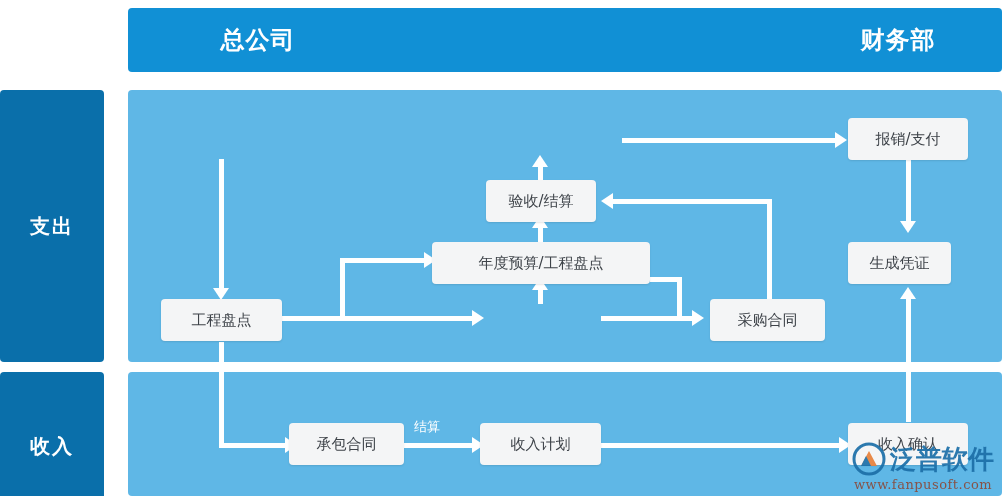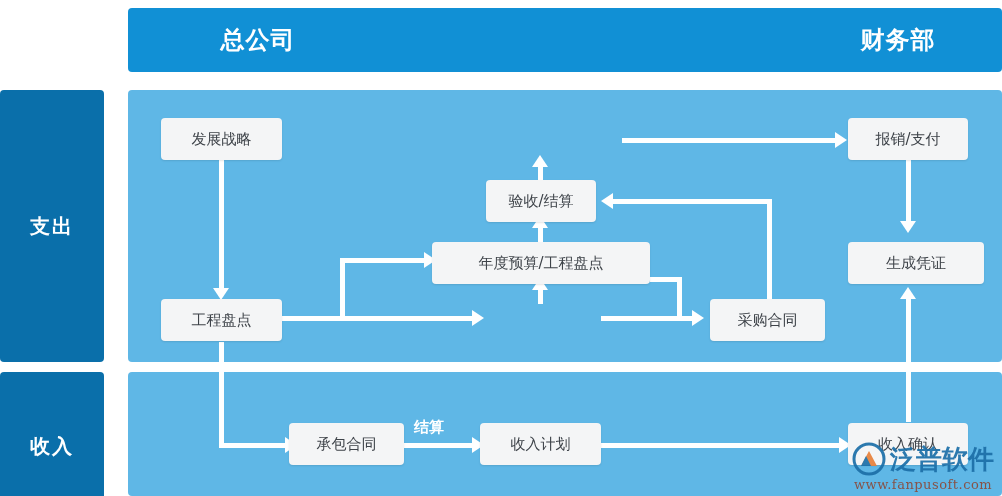--- a/index.html
+++ b/index.html
@@ -72,22 +72,22 @@
   .arrow.up{
     border-left:8px solid transparent;border-right:8px solid transparent;
     border-bottom:12px solid #FFFFFF;
   }
   .arrow.down{
     border-left:8px solid transparent;border-right:8px solid transparent;
     border-top:12px solid #FFFFFF;
   }
 
   .edge-label{
-    position:absolute;color:#FFFFFF;font-size:15px;
-    white-space:nowrap;z-index:7;font-weight:bold;
+    position:absolute;color:#FFFFFF;font-size:13px;
+    white-space:nowrap;z-index:7;
   }
 
   
   .watermark{
     position:absolute;right:8px;bottom:4px;z-index:20;
     display:flex;flex-direction:column;align-items:center;
     pointer-events:none;opacity:.92;
   }
   .wm-row{display:flex;align-items:center;}
   .wm-mark{position:relative;width:34px;height:34px;margin-right:4px;}
@@ -159,35 +159,34 @@
   <div class="conn v" style="left:906px;top:292px;height:130px;"></div>
   <div class="arrow up" style="left:900px;top:287px;"></div>
 
   <div class="conn h" style="left:404px;top:443px;width:70px;"></div>
   <div class="arrow right" style="left:472px;top:437px;"></div>
   <div class="edge-label" style="left:414px;top:418px;">结算</div>
 
   <div class="conn h" style="left:601px;top:443px;width:240px;"></div>
   <div class="arrow right" style="left:839px;top:437px;"></div>
 
-  <div class="node" style="left:161px;top:118px;width:121px;height:42px;">发展战略</div>
 
   <div class="node" style="left:161px;top:299px;width:121px;height:42px;">工程盘点</div>
 
 
   <div class="node" style="left:486px;top:180px;width:110px;height:42px;">验收/结算</div>
 
   <div class="node" style="left:432px;top:242px;width:218px;height:42px;">年度预算/工程盘点</div>
 
 
   <div class="node" style="left:710px;top:299px;width:115px;height:42px;">采购合同</div>
 
   <div class="node" style="left:848px;top:118px;width:120px;height:42px;">报销/支付</div>
 
-  <div class="node" style="left:848px;top:242px;width:136px;height:42px;">生成凭证</div>
+  <div class="node" style="left:848px;top:242px;width:103px;height:42px;">生成凭证</div>
 
   <div class="node" style="left:289px;top:423px;width:115px;height:42px;">承包合同</div>
 
   <div class="node" style="left:480px;top:423px;width:121px;height:42px;">收入计划</div>
 
   <div class="node" style="left:848px;top:423px;width:120px;height:42px;">收入确认</div>
 
   <div class="watermark">
     <div class="wm-row">
       <span class="wm-mark">

